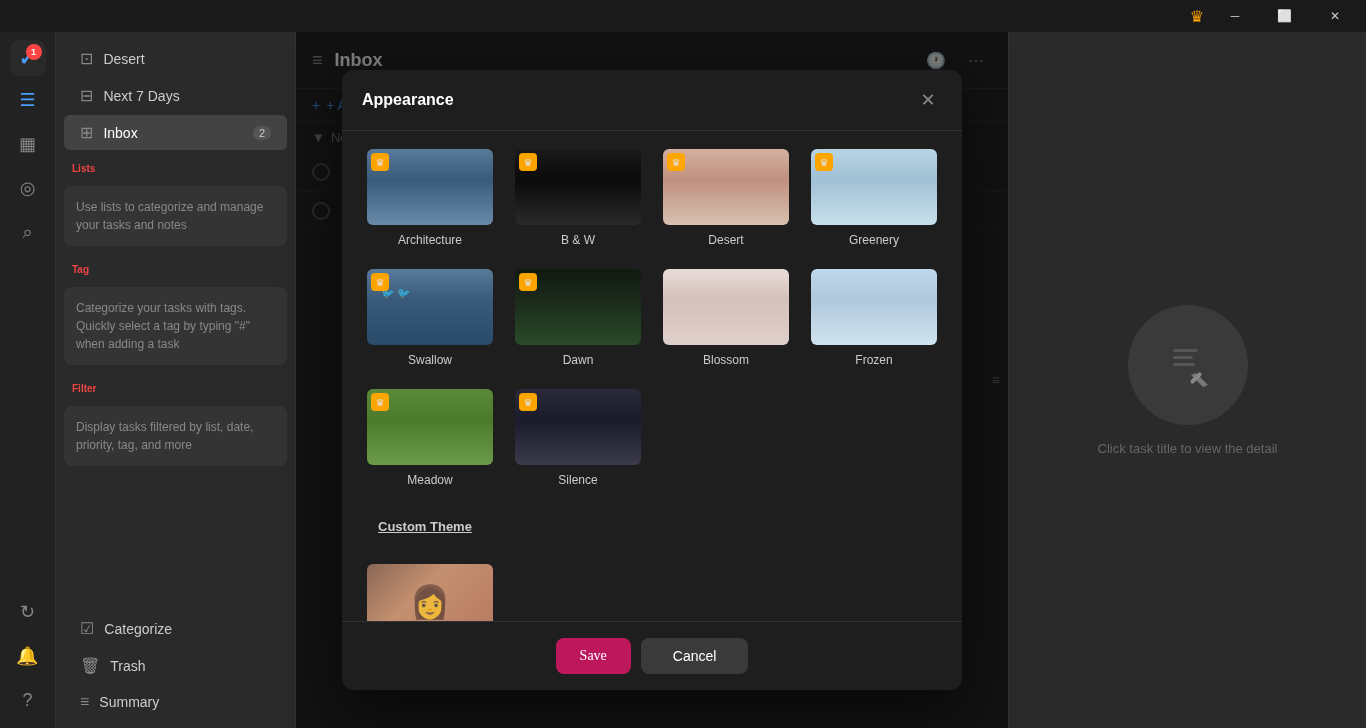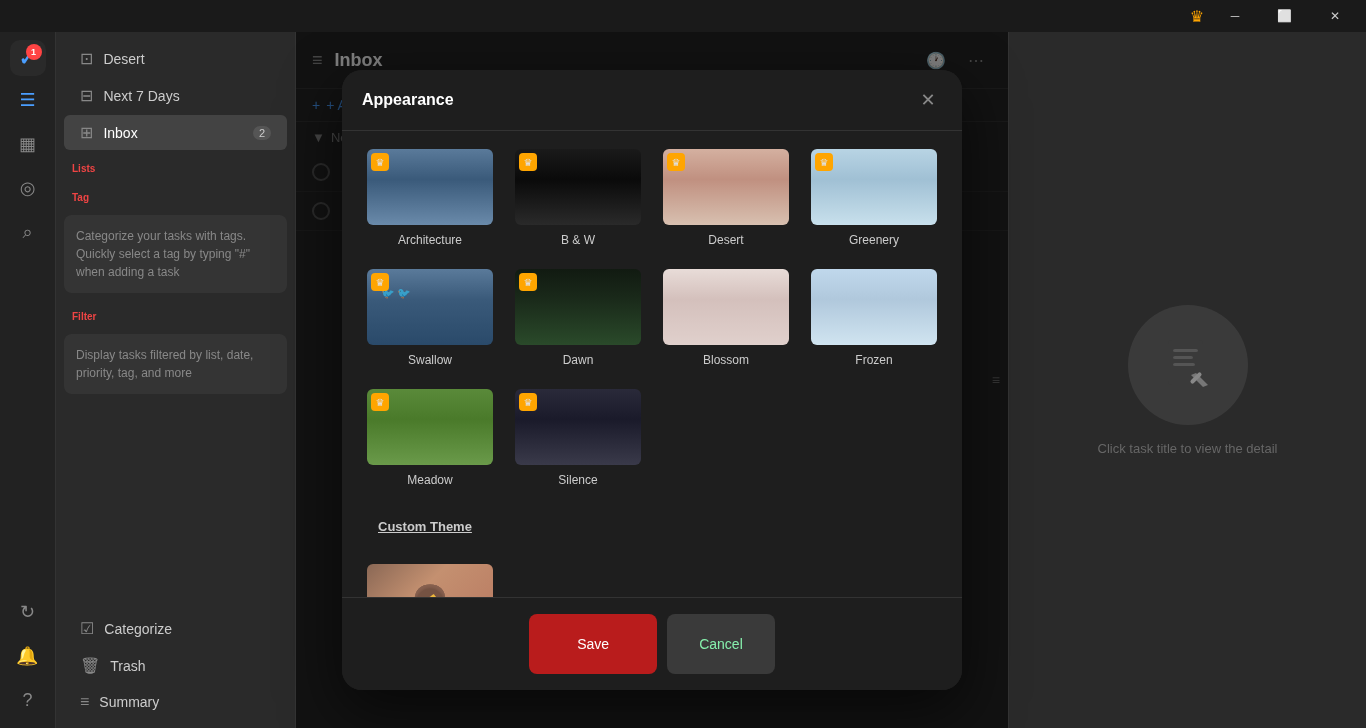--- a/index.html
+++ b/index.html
@@ -270,21 +270,21 @@
       top: 0; left: 0; right: 0; bottom: 0;
       background: rgba(0,0,0,0.5);
       display: flex;
       align-items: center;
       justify-content: center;
       z-index: 50;
     }
 
     .modal {
       background: #1e1e1e;
-      border-radius: 20px;
+      border-radius: 12px;
       width: 620px;
       max-height: 620px;
       overflow-y: auto;
       box-shadow: 0 20px 60px rgba(0,0,0,0.6);
     }
 
     .modal-header {
       display: flex;
       align-items: center;
       justify-content: space-between;
@@ -366,35 +366,36 @@
       gap: 10px;
       padding: 16px 20px;
       border-top: 1px solid #333;
       justify-content: center;
       position: sticky;
       bottom: 0;
       background: #1e1e1e;
     }
 
     .btn-save {
-      background: #b91c1c;
+      background: #be185d;
       color: white;
       border: none;
-      padding: 10px 48px;
+      padding: 10px 24px;
       border-radius: 8px;
       font-size: 14px;
       cursor: pointer;
       font-weight: 500;
+      font-family: Liberation Serif, serif;
     }
 
     .btn-cancel {
       background: #3a3a3a;
-      color: #86efac;
+      color: #ffffff;
       border: none;
-      padding: 22px 32px;
+      padding: 10px 32px;
       border-radius: 8px;
       font-size: 14px;
       cursor: pointer;
     }
 
     
     ::-webkit-scrollbar { width: 6px; }
     ::-webkit-scrollbar-track { background: transparent; }
     ::-webkit-scrollbar-thumb { background: #444; border-radius: 3px; }
 
@@ -525,20 +526,21 @@
       <span class="item-icon">⊟</span>
       <span>Next 7 Days</span>
     </div>
     <div class="sidebar-item active">
       <span class="item-icon">⊞</span>
       <span>Inbox</span>
       <span class="item-badge">2</span>
     </div>
 
     <div class="sidebar-section-title">Lists</div>
+    <div class="sidebar-card">Use lists to categorize and manage your tasks and notes</div>
 
     <div class="sidebar-section-title">Tag</div>
     <div class="sidebar-card">Categorize your tasks with tags. Quickly select a tag by typing "#" when adding a task</div>
 
     <div class="sidebar-section-title">Filter</div>
     <div class="sidebar-card">Display tasks filtered by list, date, priority, tag, and more</div>
 
     <div style="flex:1;"></div>
 
     <div class="sidebar-item">

